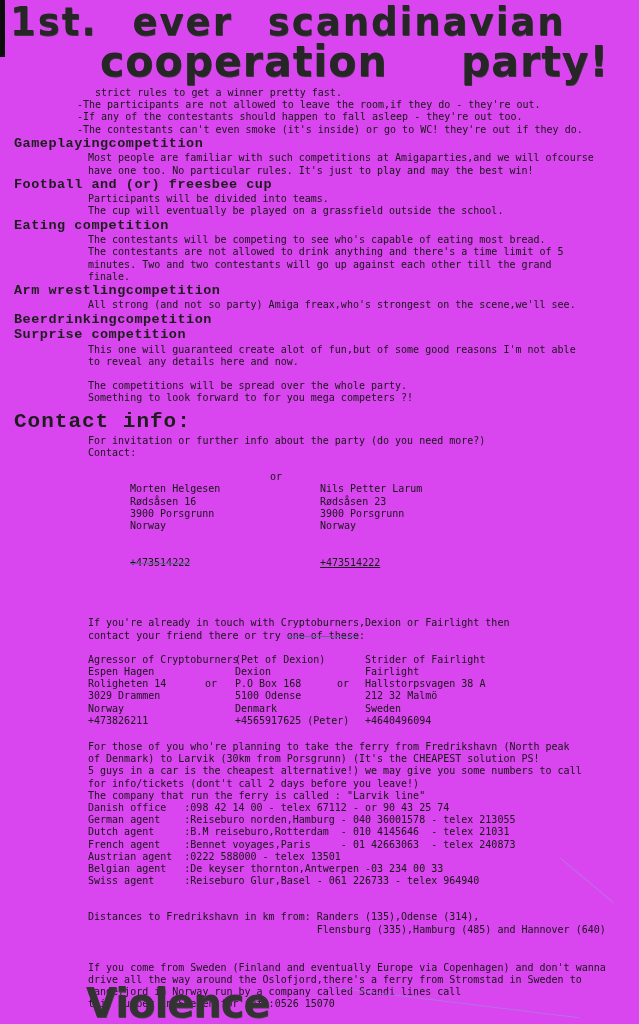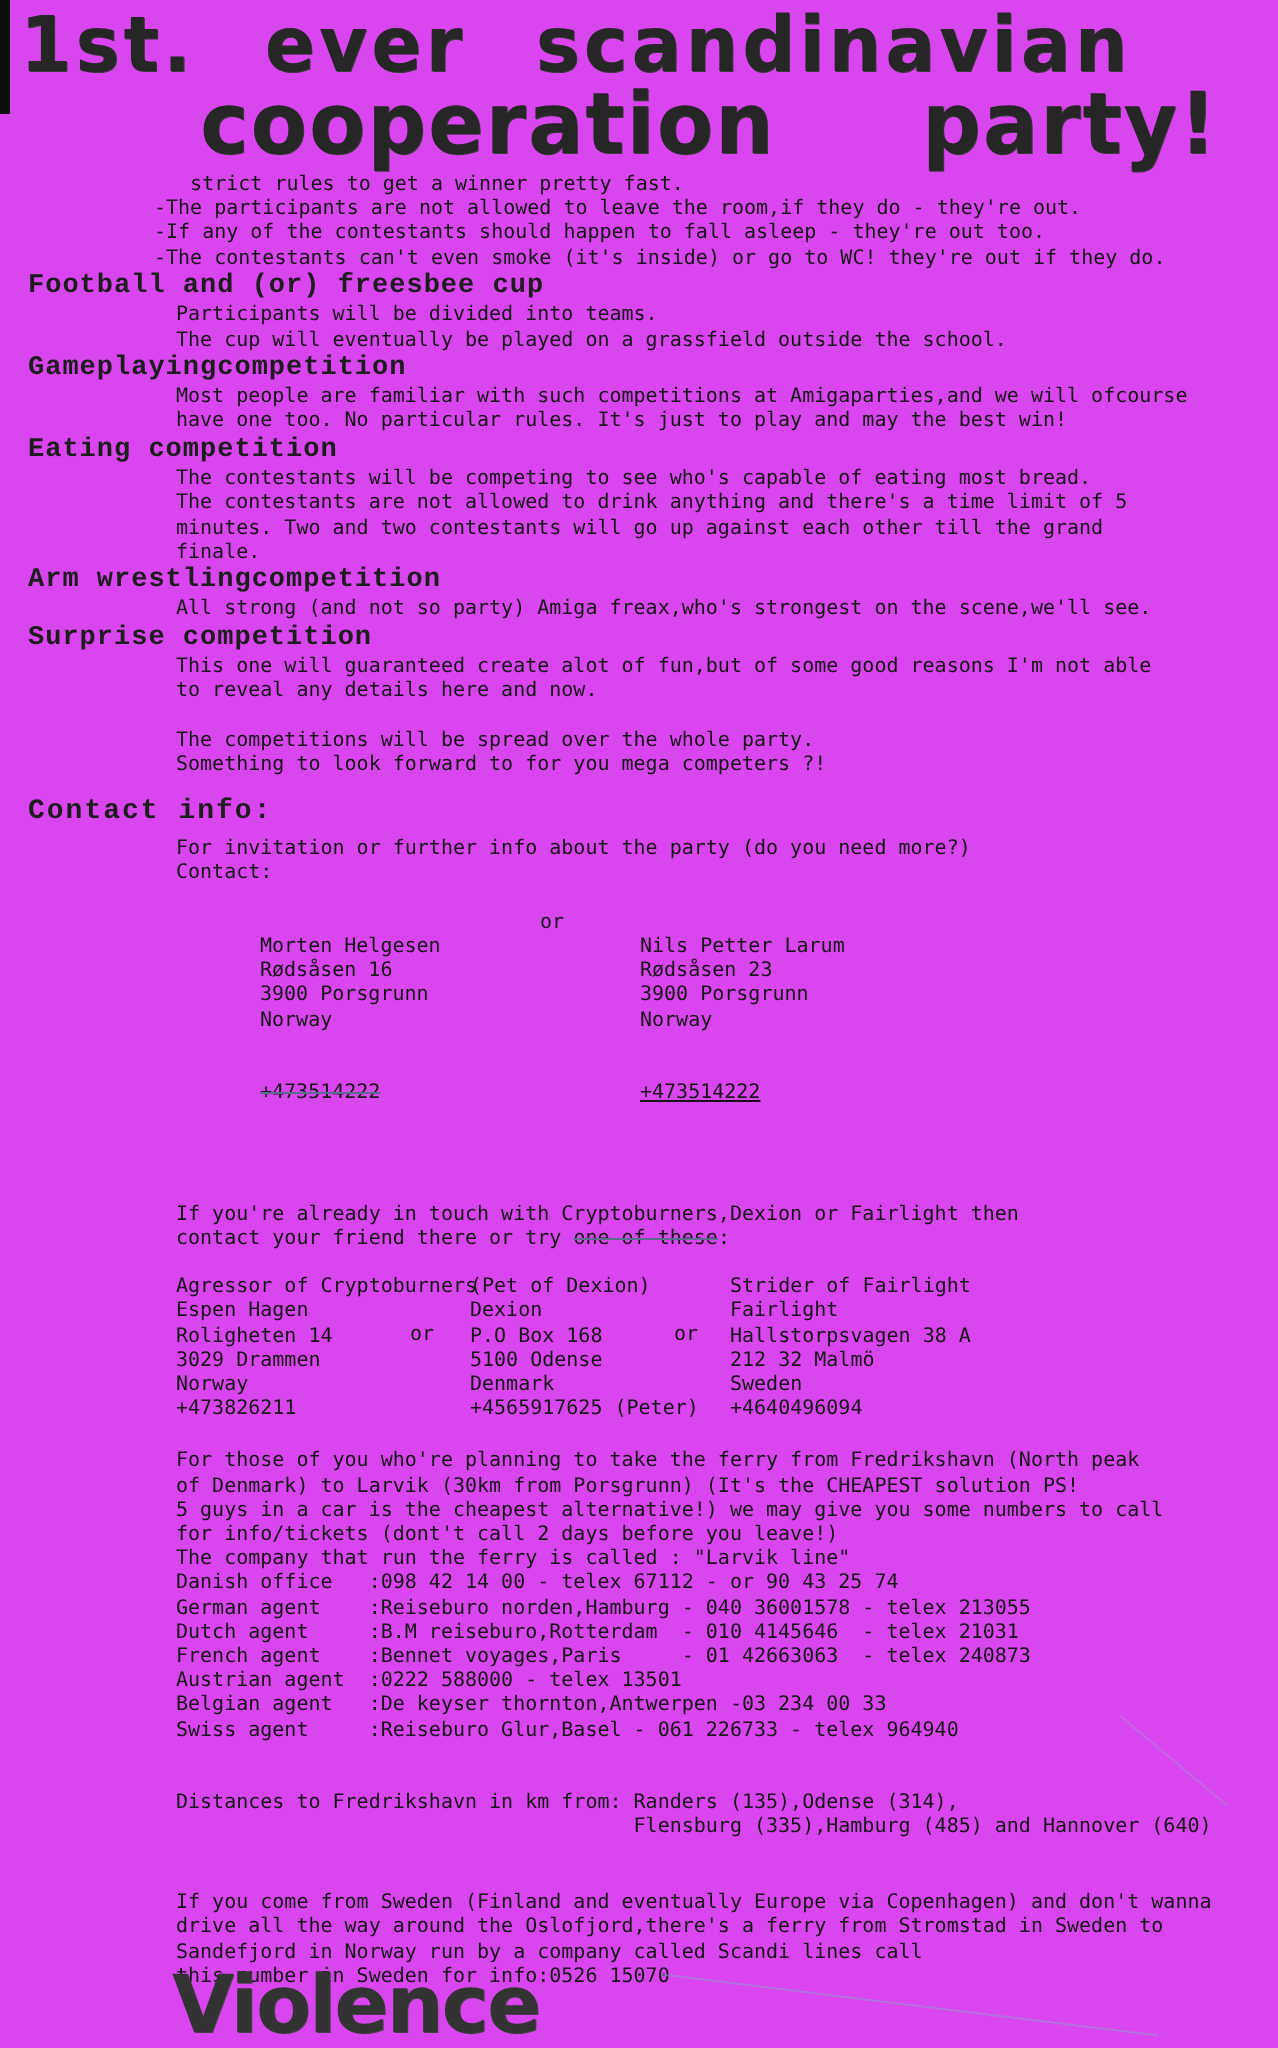--- a/index.html
+++ b/index.html
@@ -48,21 +48,21 @@
   .indent-intro { margin-left:63px; }
   .heading {
     font-family:"Liberation Mono", monospace;
     font-weight:bold; font-size:13.5px; line-height:14.5px;
     letter-spacing:0.5px; color:#1d1d1d;
     margin:1px 0 1px 0;
     white-space:pre;
   }
   .contact-heading {
     font-family:"Liberation Mono", monospace;
-    font-weight:bold; font-size:14px; line-height:20px;
+    font-weight:bold; font-size:21px; line-height:20px;
     letter-spacing:1px; color:#1d1d1d;
     margin:7px 0 3px 0;
   }
 
   
   .row { display:flex; align-items:flex-start; }
   .primary-block { margin-left:116px; }
   .primary-col1 { width:140px; }
   .primary-or { width:50px; margin-top:12px; }
   .groups-block { margin-left:74px; margin-top:12px; }
@@ -112,45 +112,46 @@
       <div class="title-l1">1st. ever scandinavian</div>
       <div class="title-l2">cooperation party!</div>
     </div>
 
     <div class="mono indent-intro gap6">   strict rules to get a winner pretty fast.
 -The participants are not allowed to leave the room,if they do - they're out.
 -If any of the contestants should happen to fall asleep - they're out too.
 -The contestants can't even smoke (it's inside) or go to WC! they're out if they do.</div>
 
     <div>
+      <div class="heading">Gameplayingcompetition</div>
+      <div class="mono indent-body">Most people are familiar with such competitions at Amigaparties,and we will ofcourse
+have one too. No particular rules. It's just to play and may the best win!</div>
+    </div>
+
+    <div>
       <div class="heading">Football and (or) freesbee cup</div>
       <div class="mono indent-body">Participants will be divided into teams.
 The cup will eventually be played on a grassfield outside the school.</div>
-    </div>
-
-    <div>
-      <div class="heading">Gameplayingcompetition</div>
-      <div class="mono indent-body">Most people are familiar with such competitions at Amigaparties,and we will ofcourse
-have one too. No particular rules. It's just to play and may the best win!</div>
     </div>
 
     <div>
       <div class="heading">Eating competition</div>
       <div class="mono indent-body">The contestants will be competing to see who's capable of eating most bread.
 The contestants are not allowed to drink anything and there's a time limit of 5
 minutes. Two and two contestants will go up against each other till the grand
 finale.</div>
     </div>
 
     <div>
       <div class="heading">Arm wrestlingcompetition</div>
       <div class="mono indent-body">All strong (and not so party) Amiga freax,who's strongest on the scene,we'll see.</div>
     </div>
 
     <div>
+      <div class="heading">Beerdrinkingcompetition</div>
     </div>
 
     <div>
       <div class="heading">Surprise competition</div>
       <div class="mono indent-body">This one will guaranteed create alot of fun,but of some good reasons I'm not able
 to reveal any details here and now.
 
 The competitions will be spread over the whole party.
 Something to look forward to for you mega competers ?!</div>
     </div>

